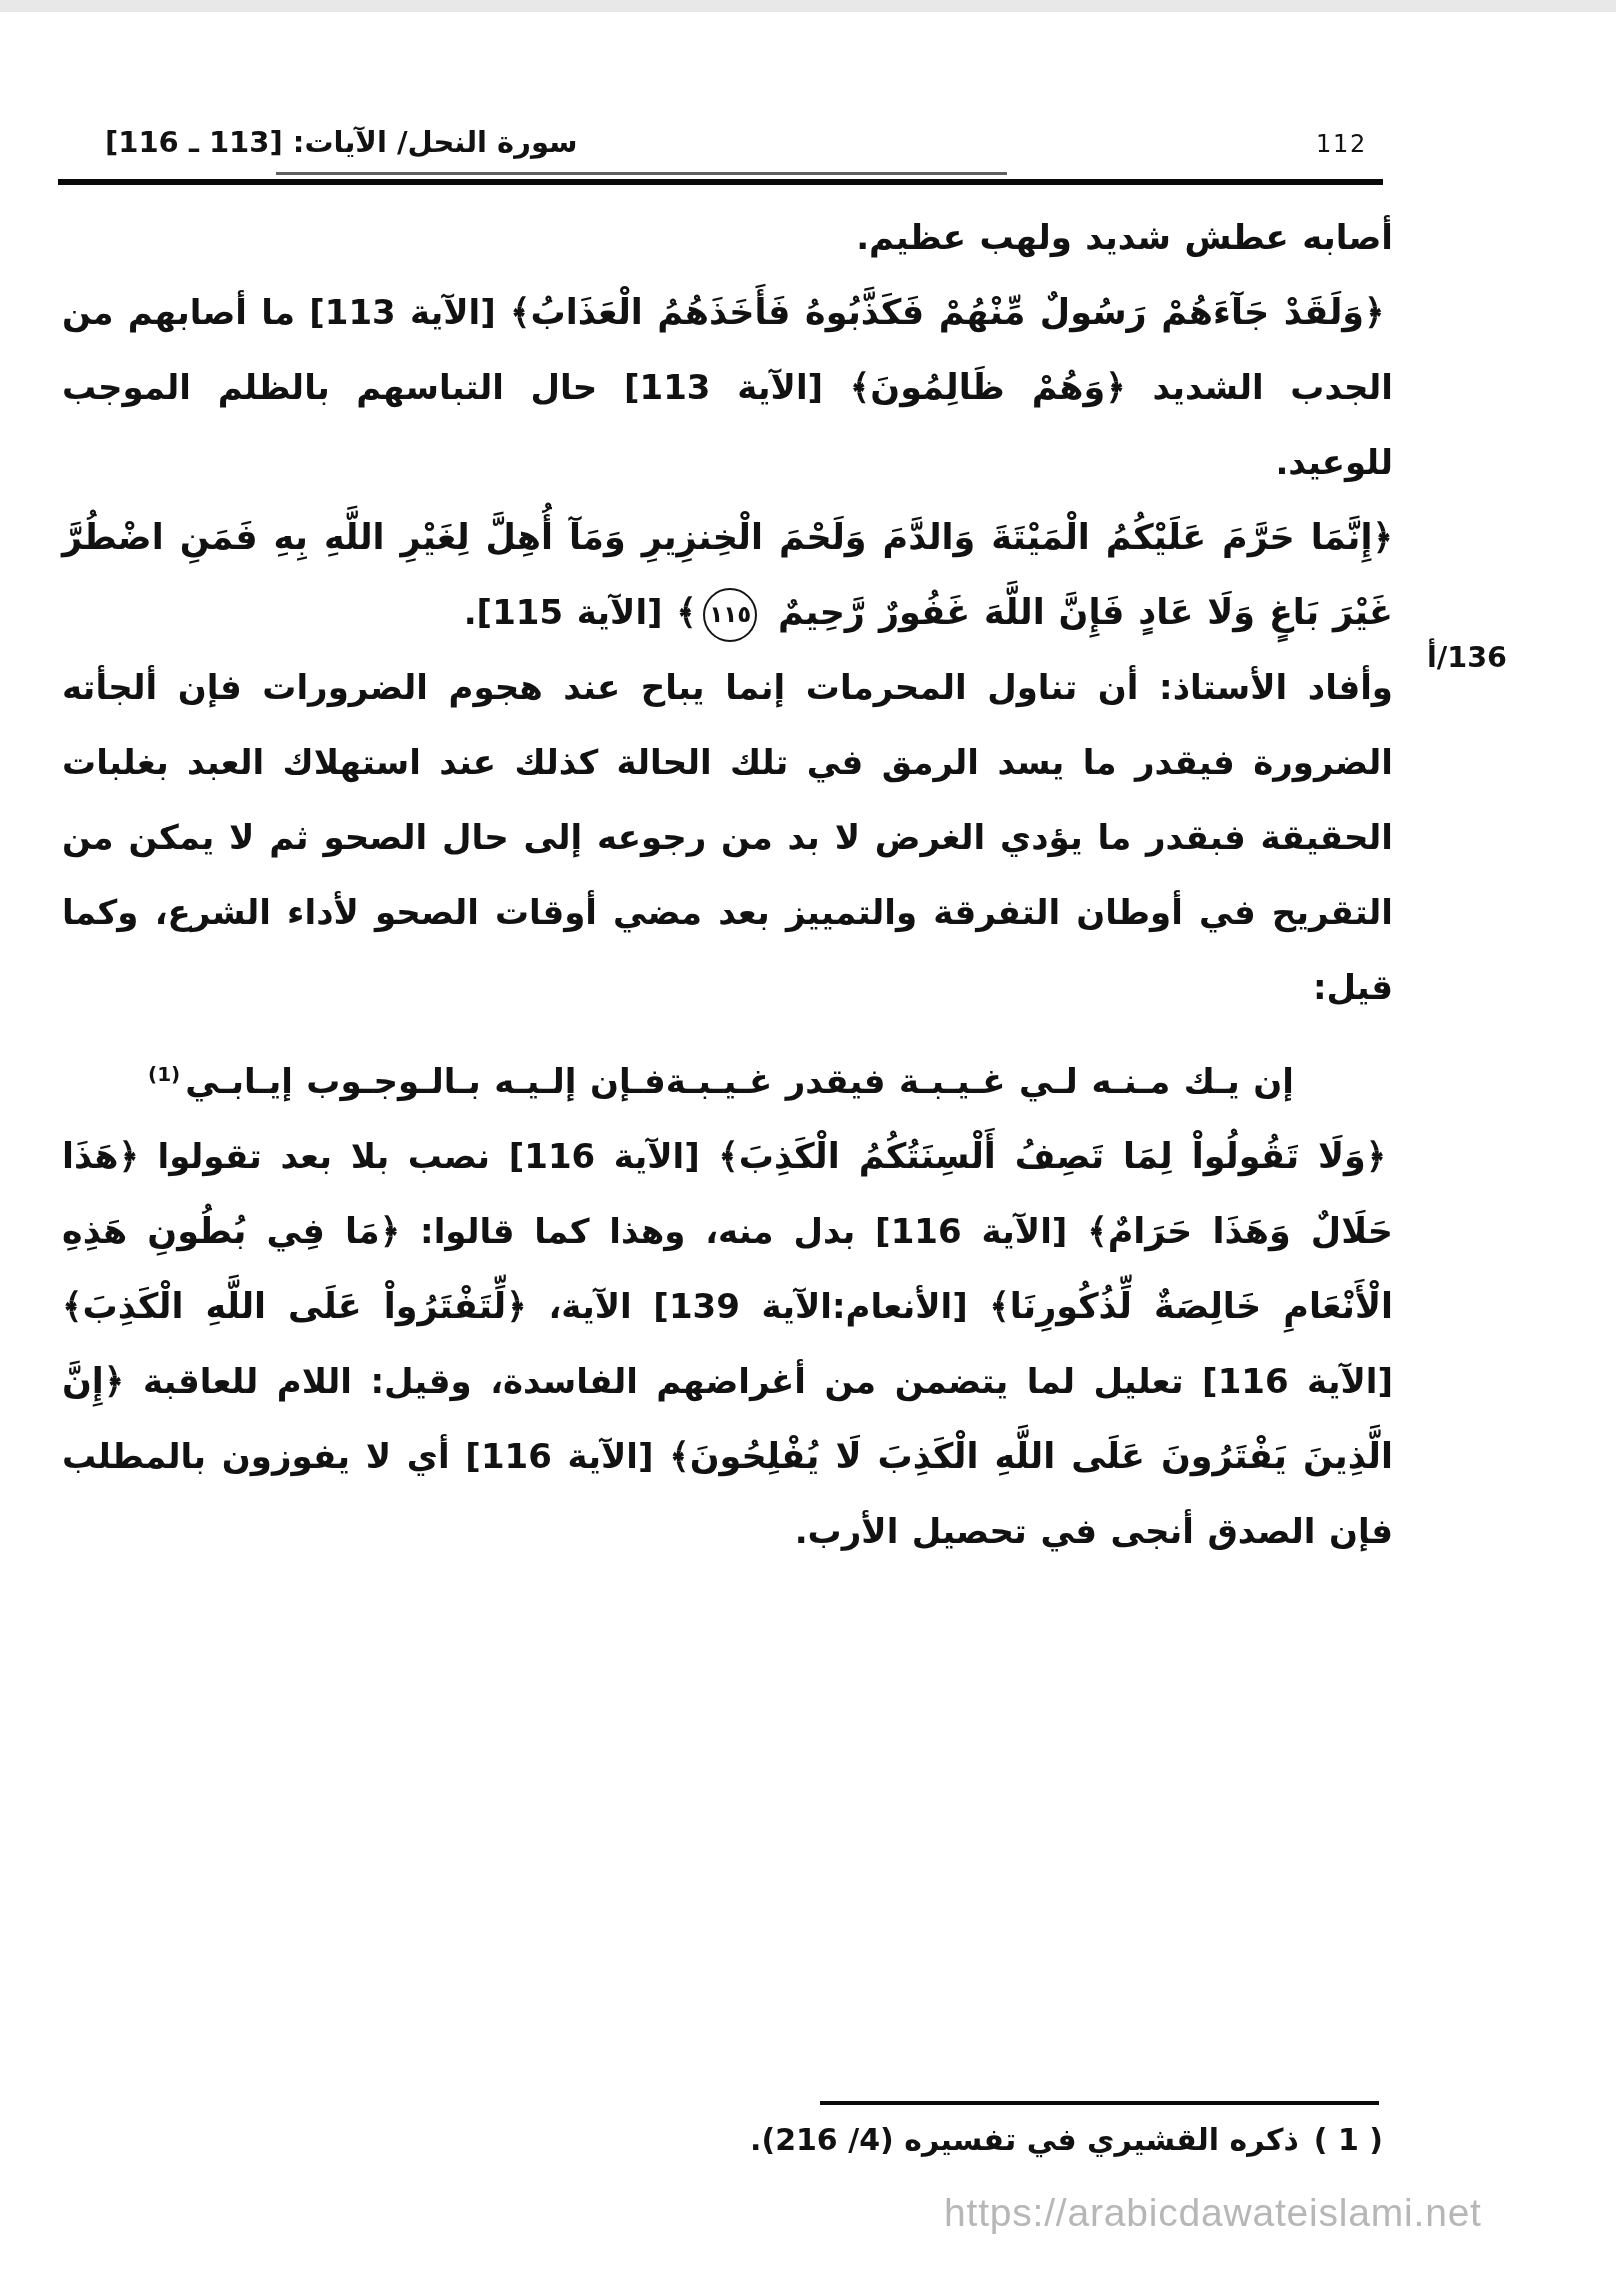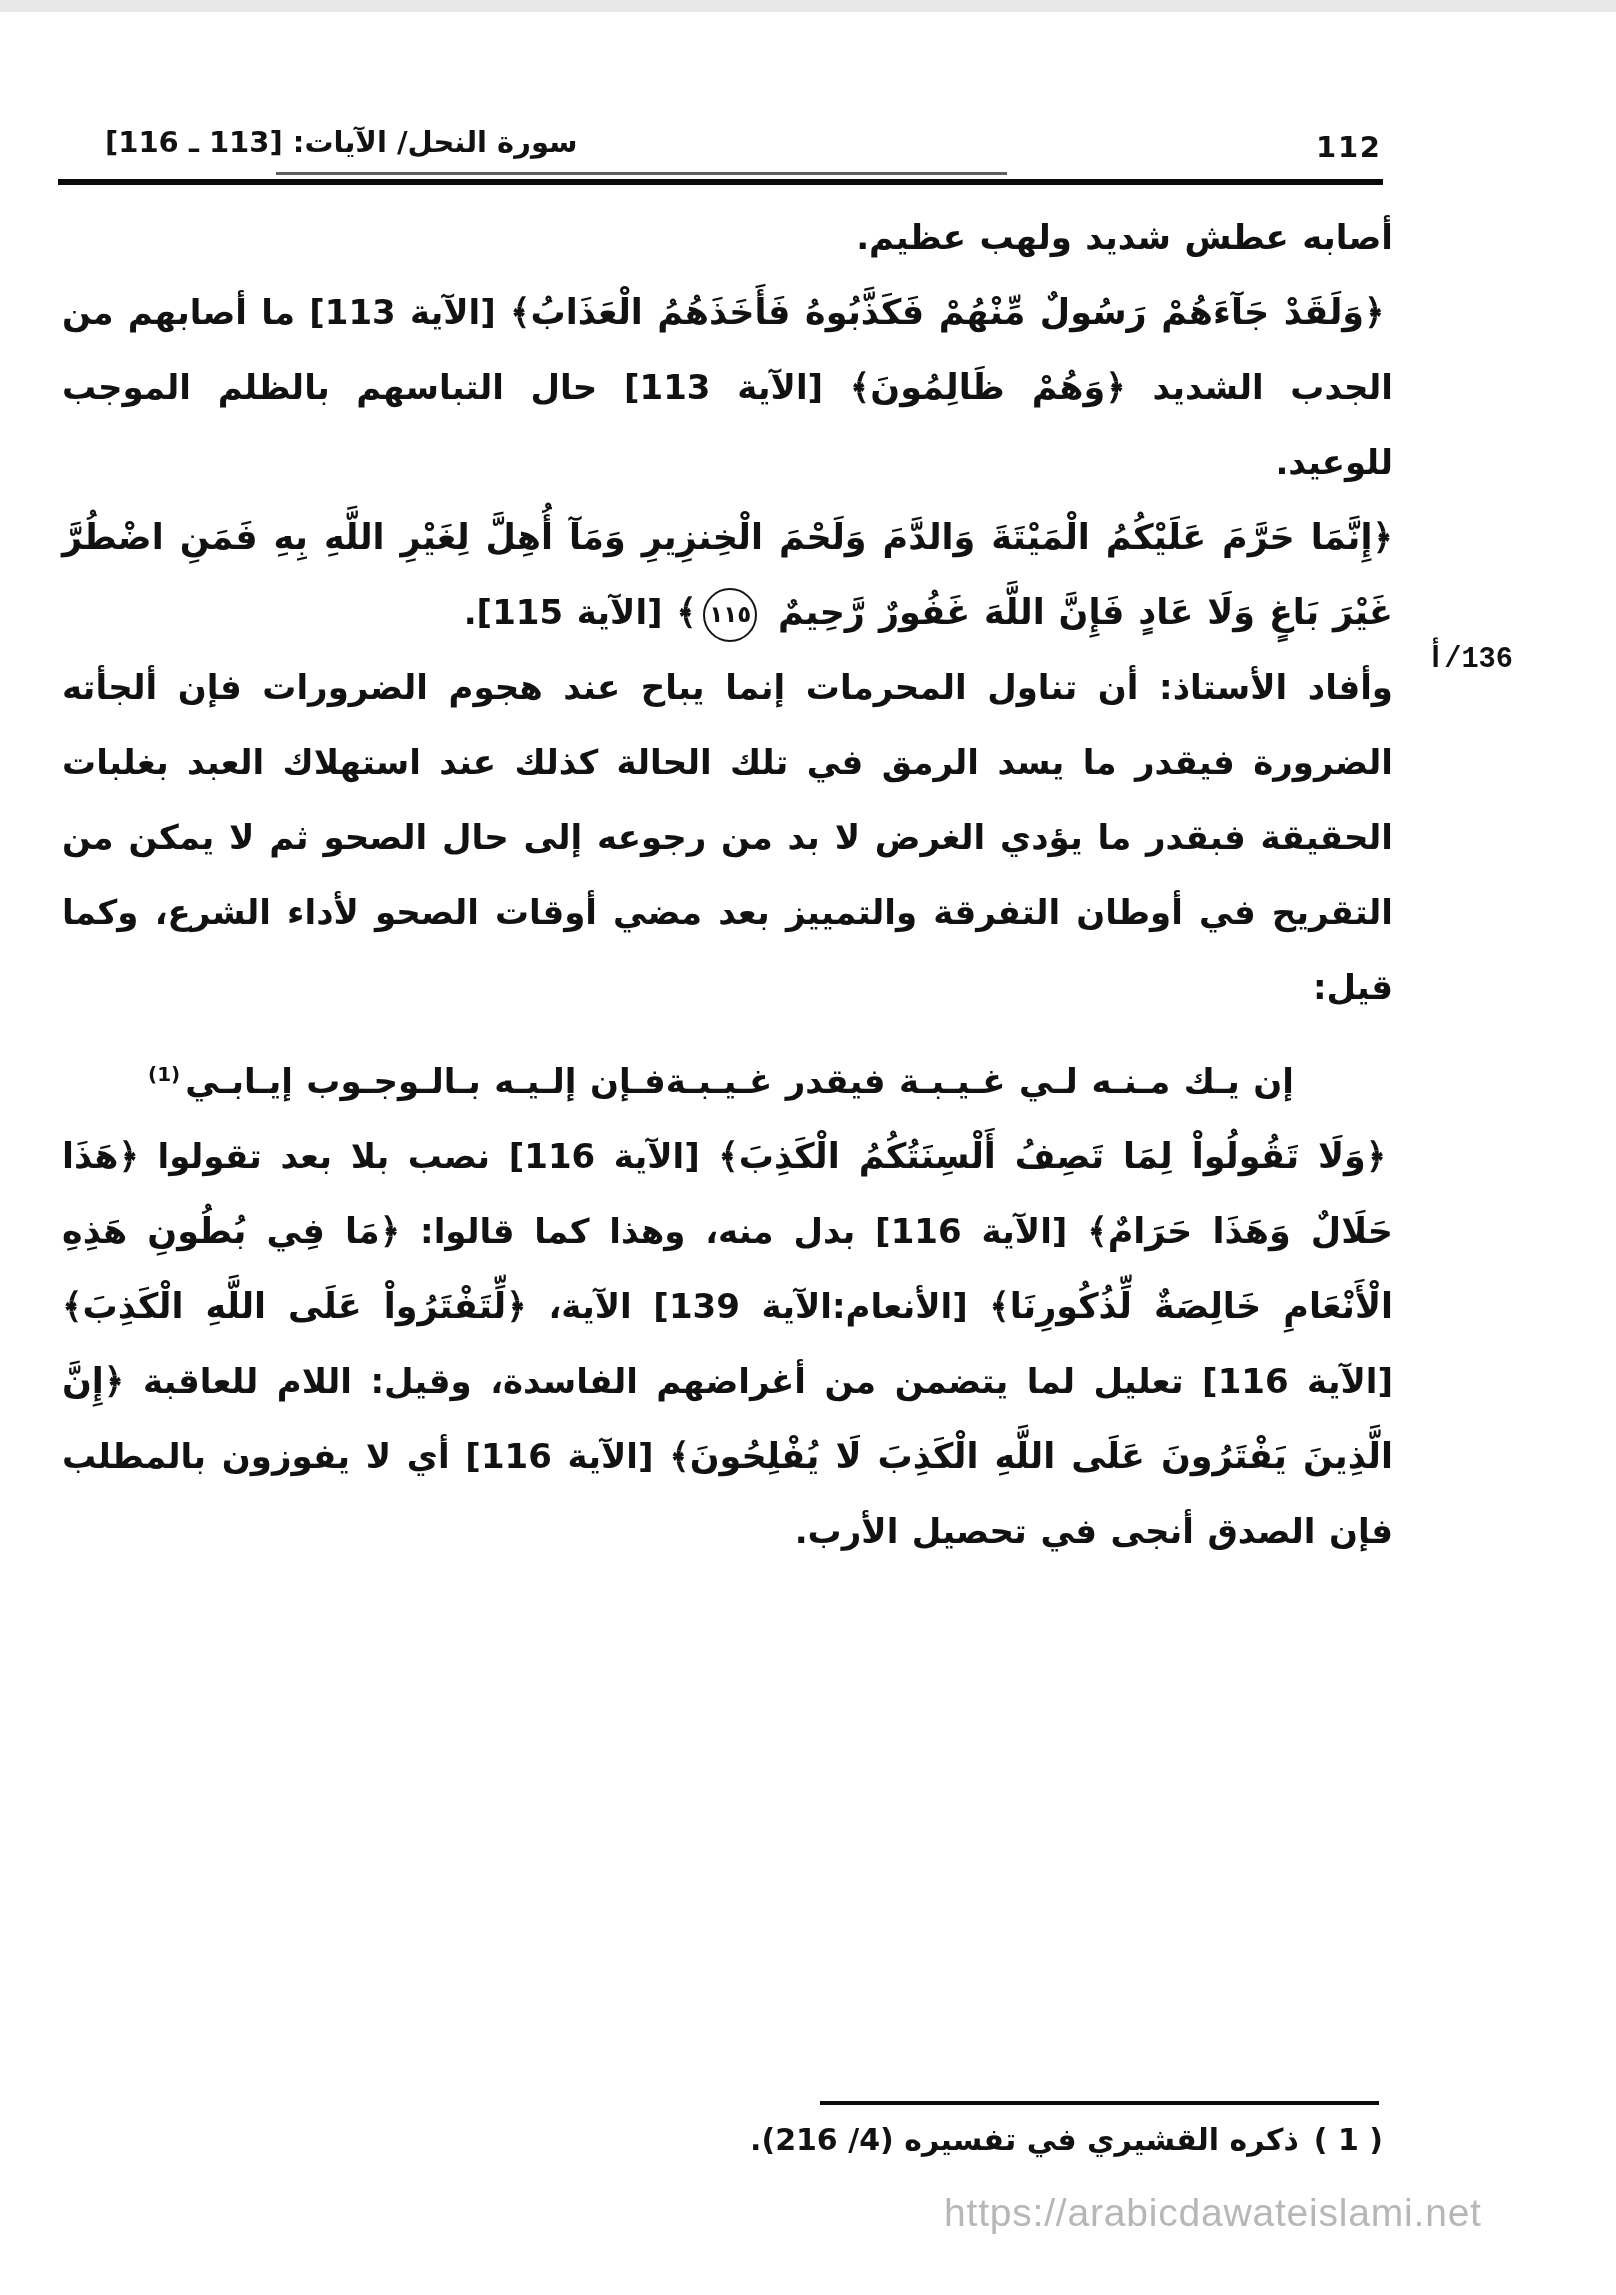--- a/index.html
+++ b/index.html
@@ -13,35 +13,35 @@
     font-family:"DejaVu Sans",sans-serif;
     color:#121212;
   }
   
   .surah-title{
     position:absolute;left:106px;top:113px;
     font-size:29px;font-weight:700;white-space:nowrap;
   }
   .page-number{
     position:absolute;left:1317px;top:118px;
-    font-size:29px;font-weight:700;letter-spacing:1.7px;
+    font-size:24px;font-weight:400;letter-spacing:1.7px;
     direction:ltr;
   }
   .header-rule{
     position:absolute;left:59px;top:167px;width:1325px;height:5.9px;
     background:#0a0a0a;
   }
   .header-rule-echo{
     position:absolute;left:277px;top:160px;width:731px;height:2.5px;
     background:#2a2a2a;opacity:.75;
   }
   
   .folio{
     position:absolute;left:1428px;top:628px;
-    font-size:28.6px;font-weight:700;white-space:nowrap;font-family:Liberation Mono, monospace;
+    font-size:28.6px;font-weight:700;white-space:nowrap;
   }
   
   .body{
     position:absolute;top:188px;left:63px;width:1331px;
     font-size:34px;font-weight:700;line-height:75px;
     text-align:justify;text-align-last:right;
     word-spacing:1.7px;
   }
   .body p{margin:0;}
   .p2{margin-top:47px;text-indent:8.4px;}

